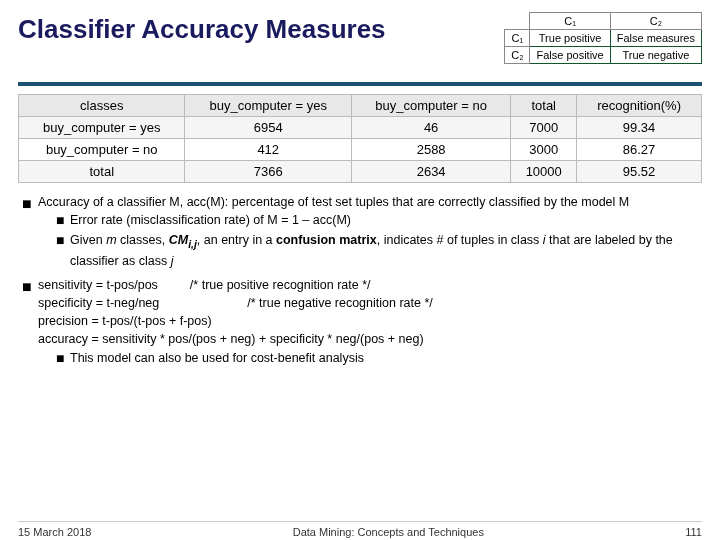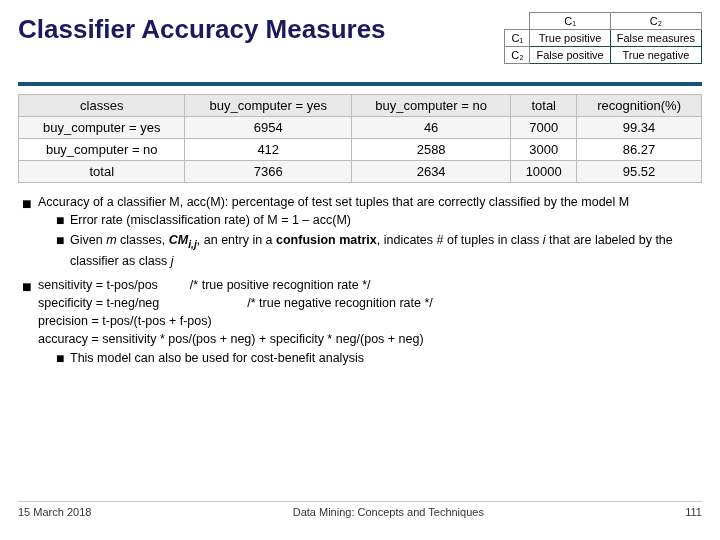--- a/index.html
+++ b/index.html
@@ -139,21 +139,21 @@
       line-height: 1.3;
     }
 
     .italic { font-style: italic; }
     .bold { font-weight: bold; margin-top: 24px; }
     .italic-bold { font-style: italic; font-weight: bold; }
 
     
     .footer {
       position: absolute;
-      bottom: 22px;
+      bottom: 2px;
       left: 18px;
       right: 18px;
       display: flex;
       justify-content: space-between;
       font-size: 11px;
       color: #333;
       border-top: 1px solid #ccc;
       padding-top: 4px;
     }
   </style>

